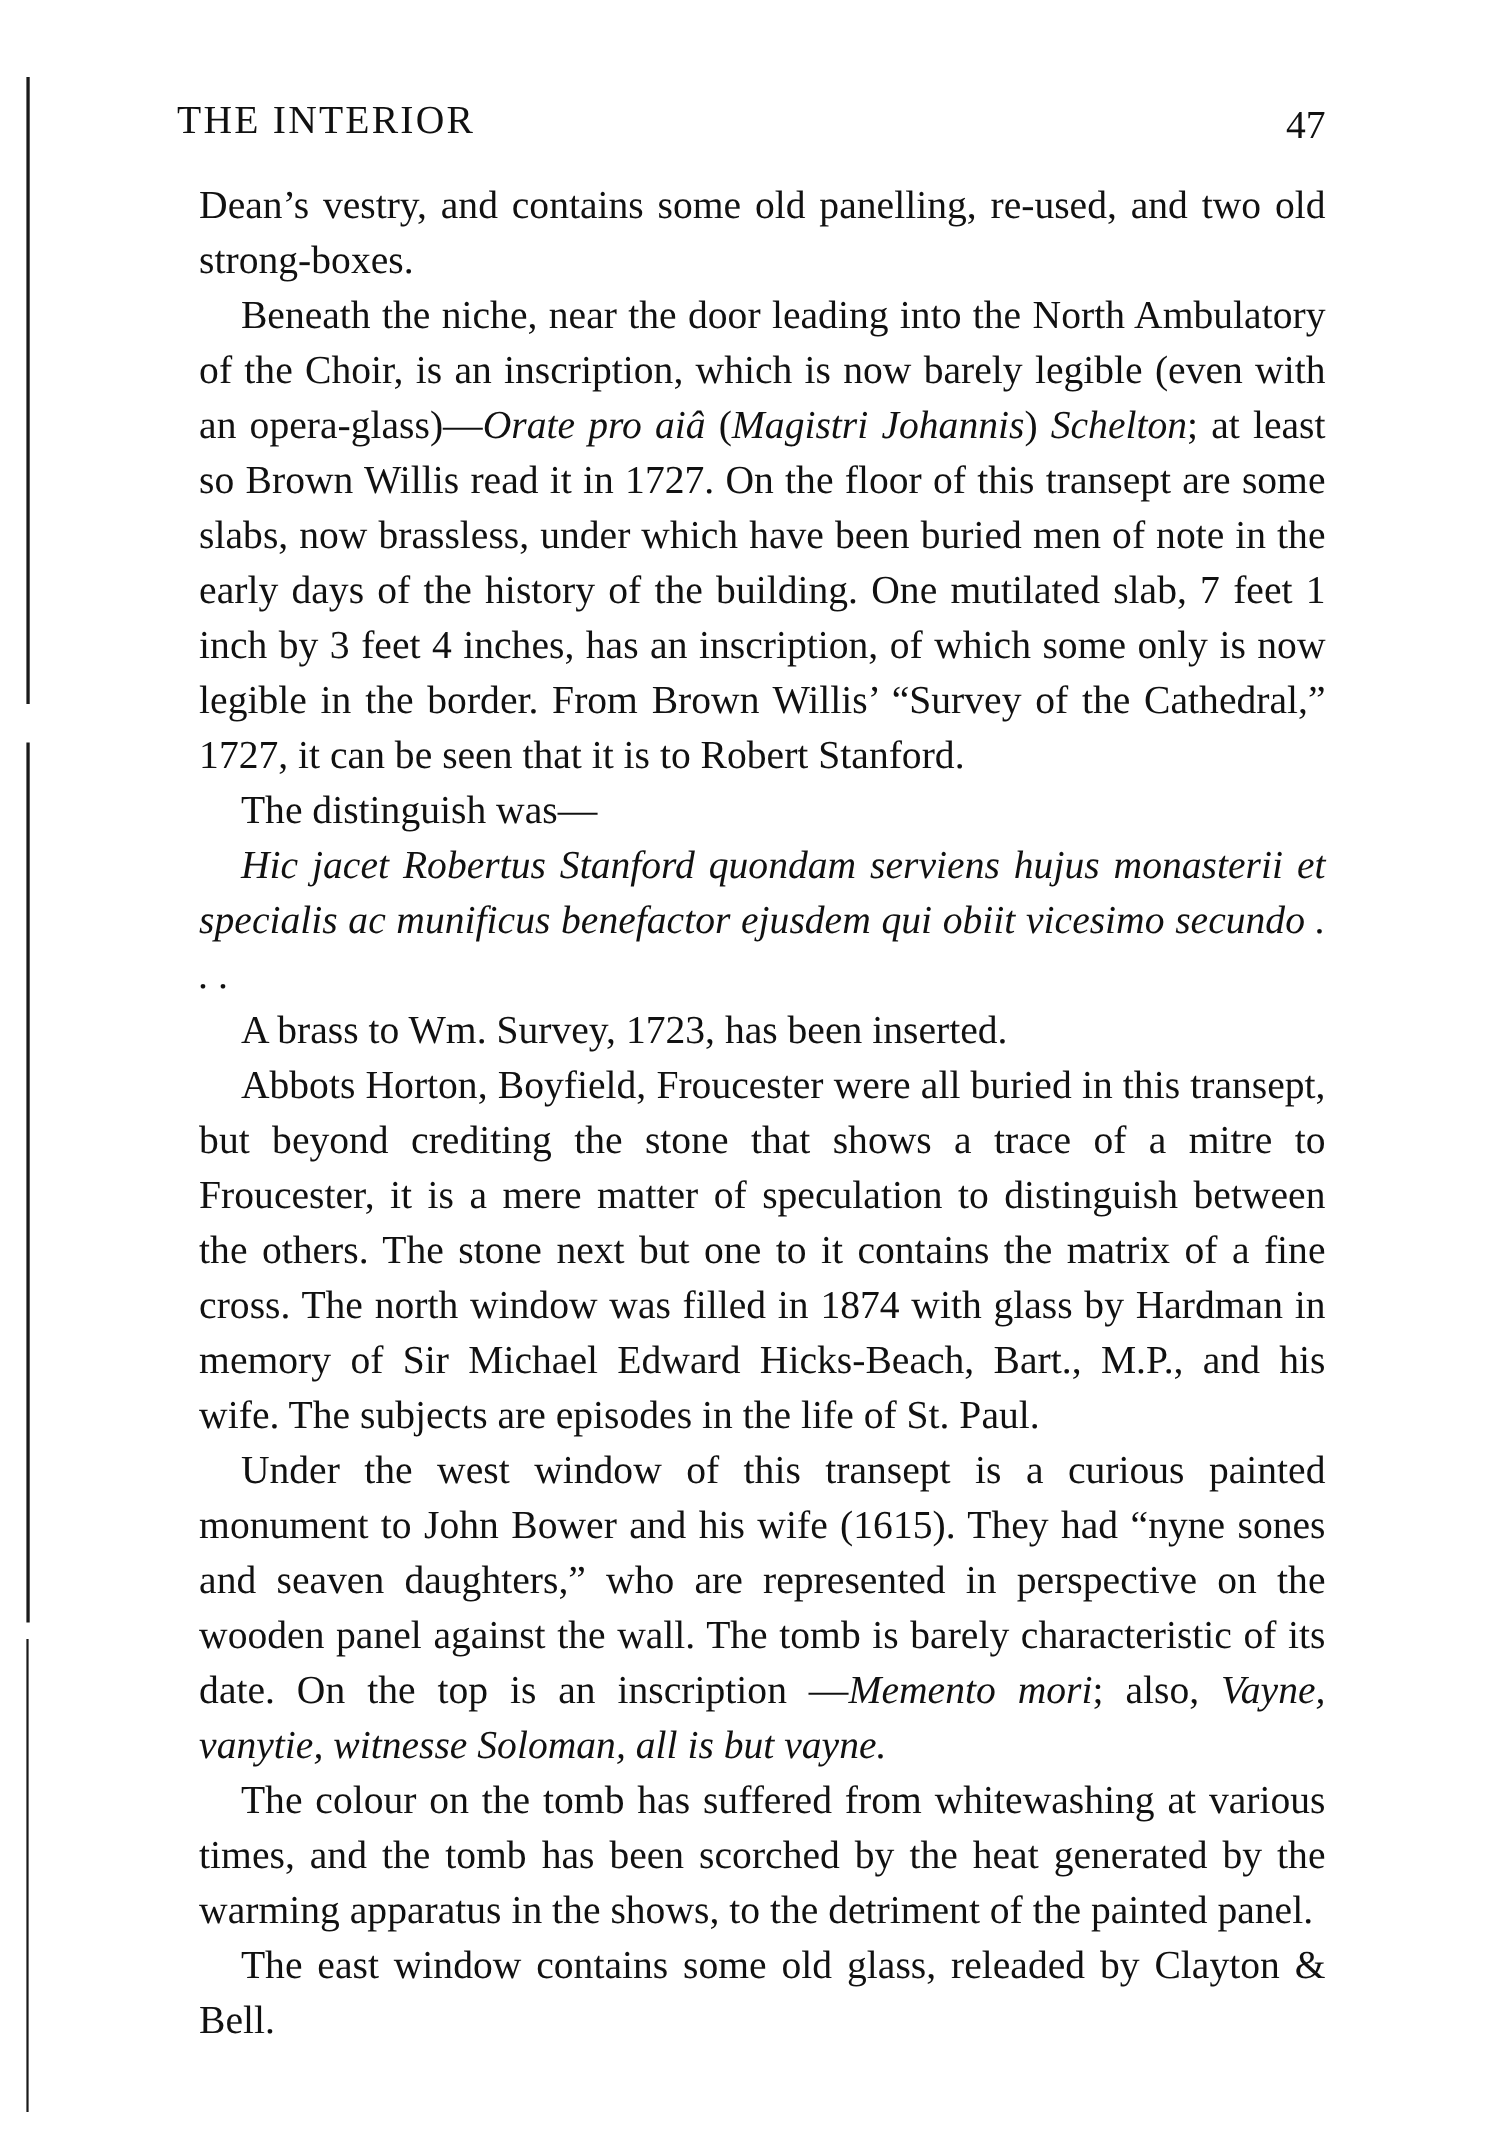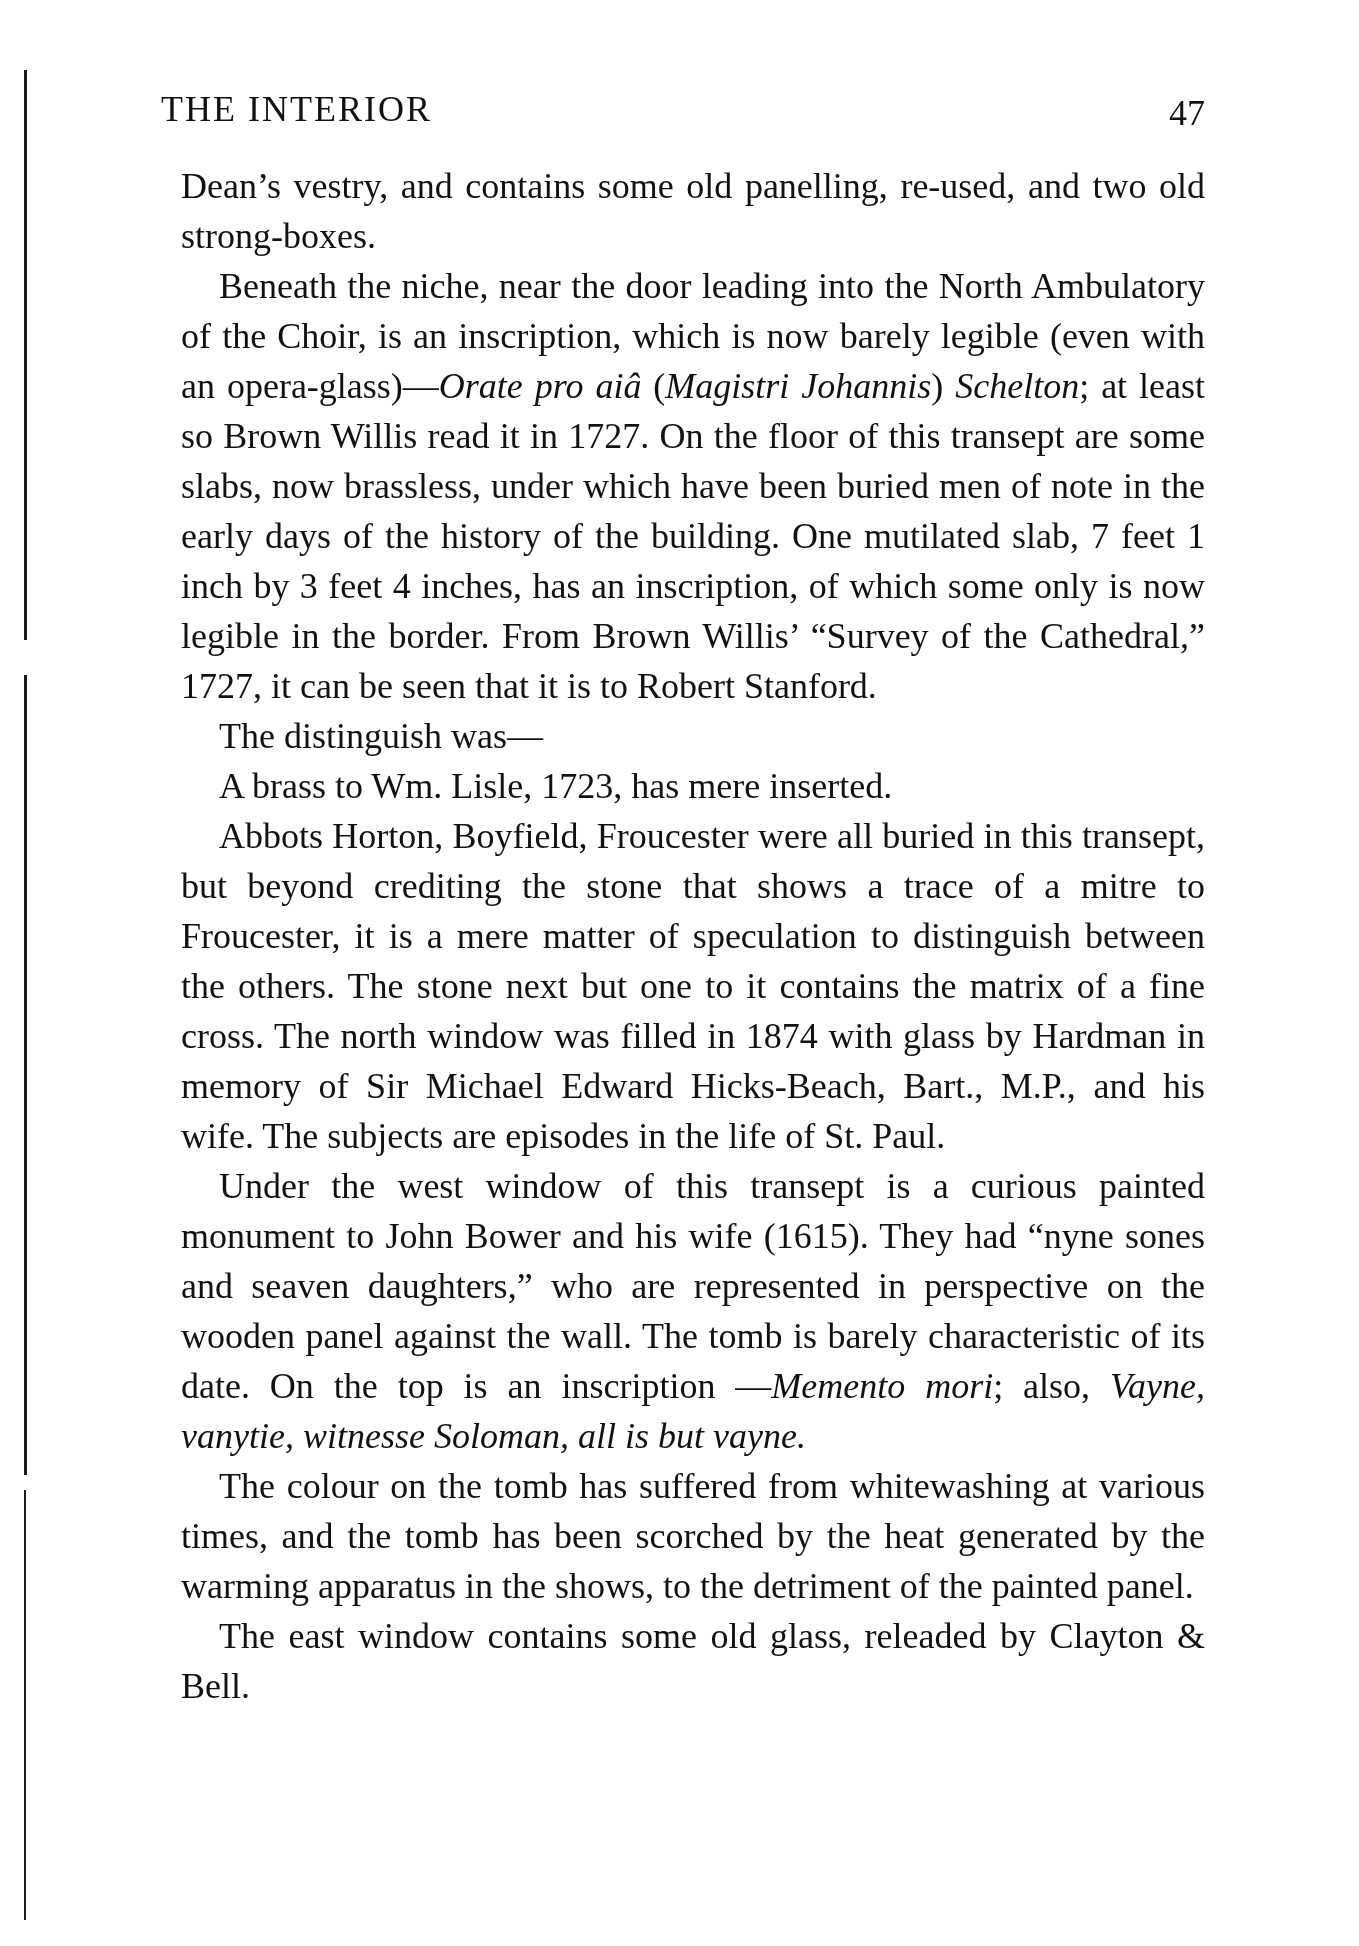--- a/index.html
+++ b/index.html
@@ -86,19 +86,20 @@
 <div class="page">
   <div class="running-head">
     <div class="running-title">THE INTERIOR</div>
     <div class="page-number">47</div>
   </div>
 
   <div class="body-text">
     <p class="no-indent"><span>Dean’s vestry, and contains some old panelling, re-used, and two old strong-boxes.</span></p>
     <p><span>Beneath the niche, near the door leading into the North Ambulatory of the Choir, is an inscription, which is now barely legible (even with an opera-glass)—</span><em>Orate pro aiâ</em><span> (</span><em>Magistri Johannis</em><span>) </span><em>Schelton</em><span>; at least so Brown Willis read it in 1727. On the floor of this transept are some slabs, now brassless, under which have been buried men of note in the early days of the history of the building.  One mutilated slab, 7 feet 1 inch by 3 feet 4 inches, has an inscription, of which some only is now legible in the border.  From Brown Willis’ “Survey of the Cathedral,” 1727, it can be seen that it is to Robert Stanford.</span></p>
     <p><span>The distinguish was—</span></p>
-    <p><span>A brass to Wm. Lisle, 1723, has mere inserted.</span></p>
+    <p class="latin"><em>Hic jacet Robertus Stanford quondam serviens hujus monasterii et specialis ac munificus benefactor ejusdem qui obiit vicesimo secundo . . .</em></p>
+    <p><span>A brass to Wm. Survey, 1723, has been inserted.</span></p>
     <p><span>Abbots Horton, Boyfield, Froucester were all buried in this transept, but beyond crediting the stone that shows a trace of a mitre to Froucester, it is a mere matter of speculation to distinguish between the others.  The stone next but one to it contains the matrix of a fine cross.  The north window was filled in 1874 with glass by Hardman in memory of Sir Michael Edward Hicks-Beach, Bart., M.P., and his wife.  The subjects are episodes in the life of St. Paul.</span></p>
     <p><span>Under the west window of this transept is a curious painted monument to John Bower and his wife (1615).  They had “nyne sones and seaven daughters,” who are represented in perspective on the wooden panel against the wall.  The tomb is barely characteristic of its date.  On the top is an inscription —</span><em>Memento mori</em><span>; also, </span><em>Vayne, vanytie, witnesse Soloman, all is but vayne.</em></p>
     <p><span>The colour on the tomb has suffered from whitewashing at various times, and the tomb has been scorched by the heat generated by the warming apparatus in the shows, to the detriment of the painted panel.</span></p>
     <p><span>The east window contains some old glass, releaded by Clayton &amp; Bell.</span></p>
   </div>
 </div>
 
 </body></html>

